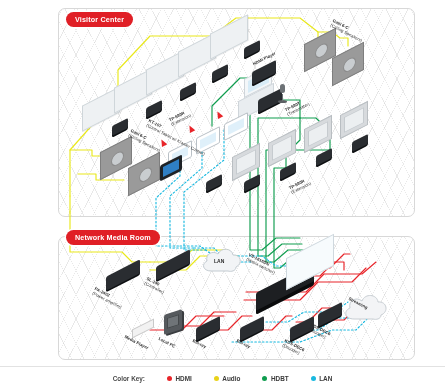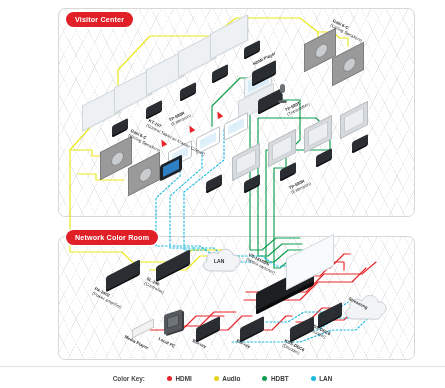--- a/index.html
+++ b/index.html
@@ -116,21 +116,21 @@
 <div id="stage">
 
   <div class="panel" id="panel-visitor">
     <div class="grid"></div>
   </div>
   <div class="panel" id="panel-media">
     <div class="grid"></div>
   </div>
 
   <div class="room-tag" id="tag-visitor">Visitor Center</div>
-  <div class="room-tag" id="tag-media">Network Color Room</div>
+  <div class="room-tag" id="tag-media">Network Media Room</div>
 
   <svg class="cables">
 
     <path class="c audio" d="M70 196 L70 150 L118 96 L118 70 L150 36 L212 36"></path>
     <path class="c audio" d="M212 36 L236 18 L300 18 L318 32 L332 32"></path>
     <path class="c audio" d="M332 32 L340 38 L348 38 L348 46"></path>
     <path class="c audio" d="M318 32 L318 52 L330 52 L330 58"></path>
     <path class="c audio" d="M70 150 L92 150 L92 156 L104 156"></path>
     <path class="c audio" d="M78 174 L96 174 L96 180 L124 180"></path>
     <path class="c audio" d="M70 196 L70 212"></path>

